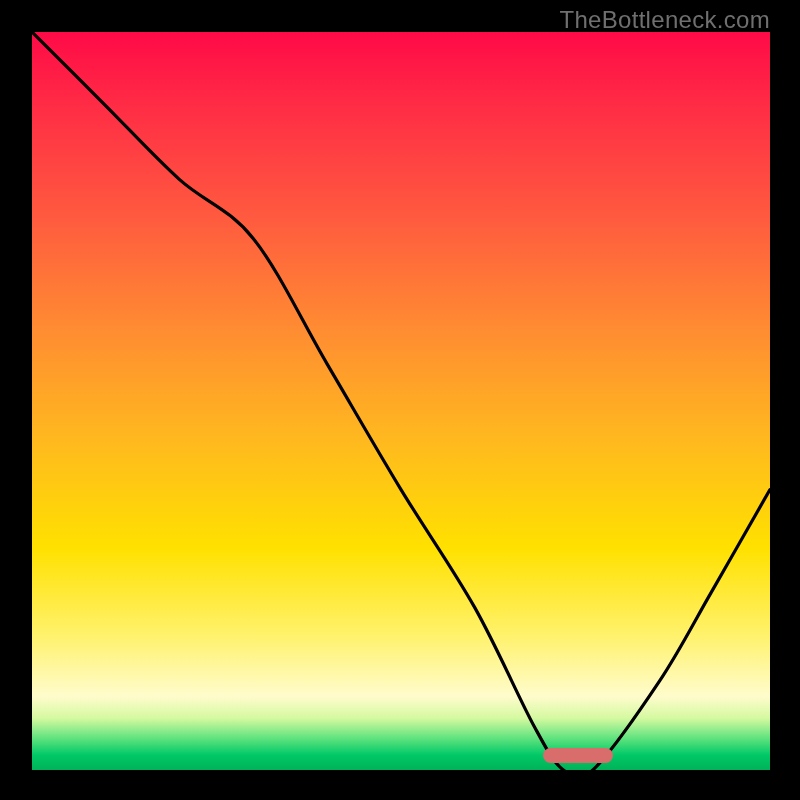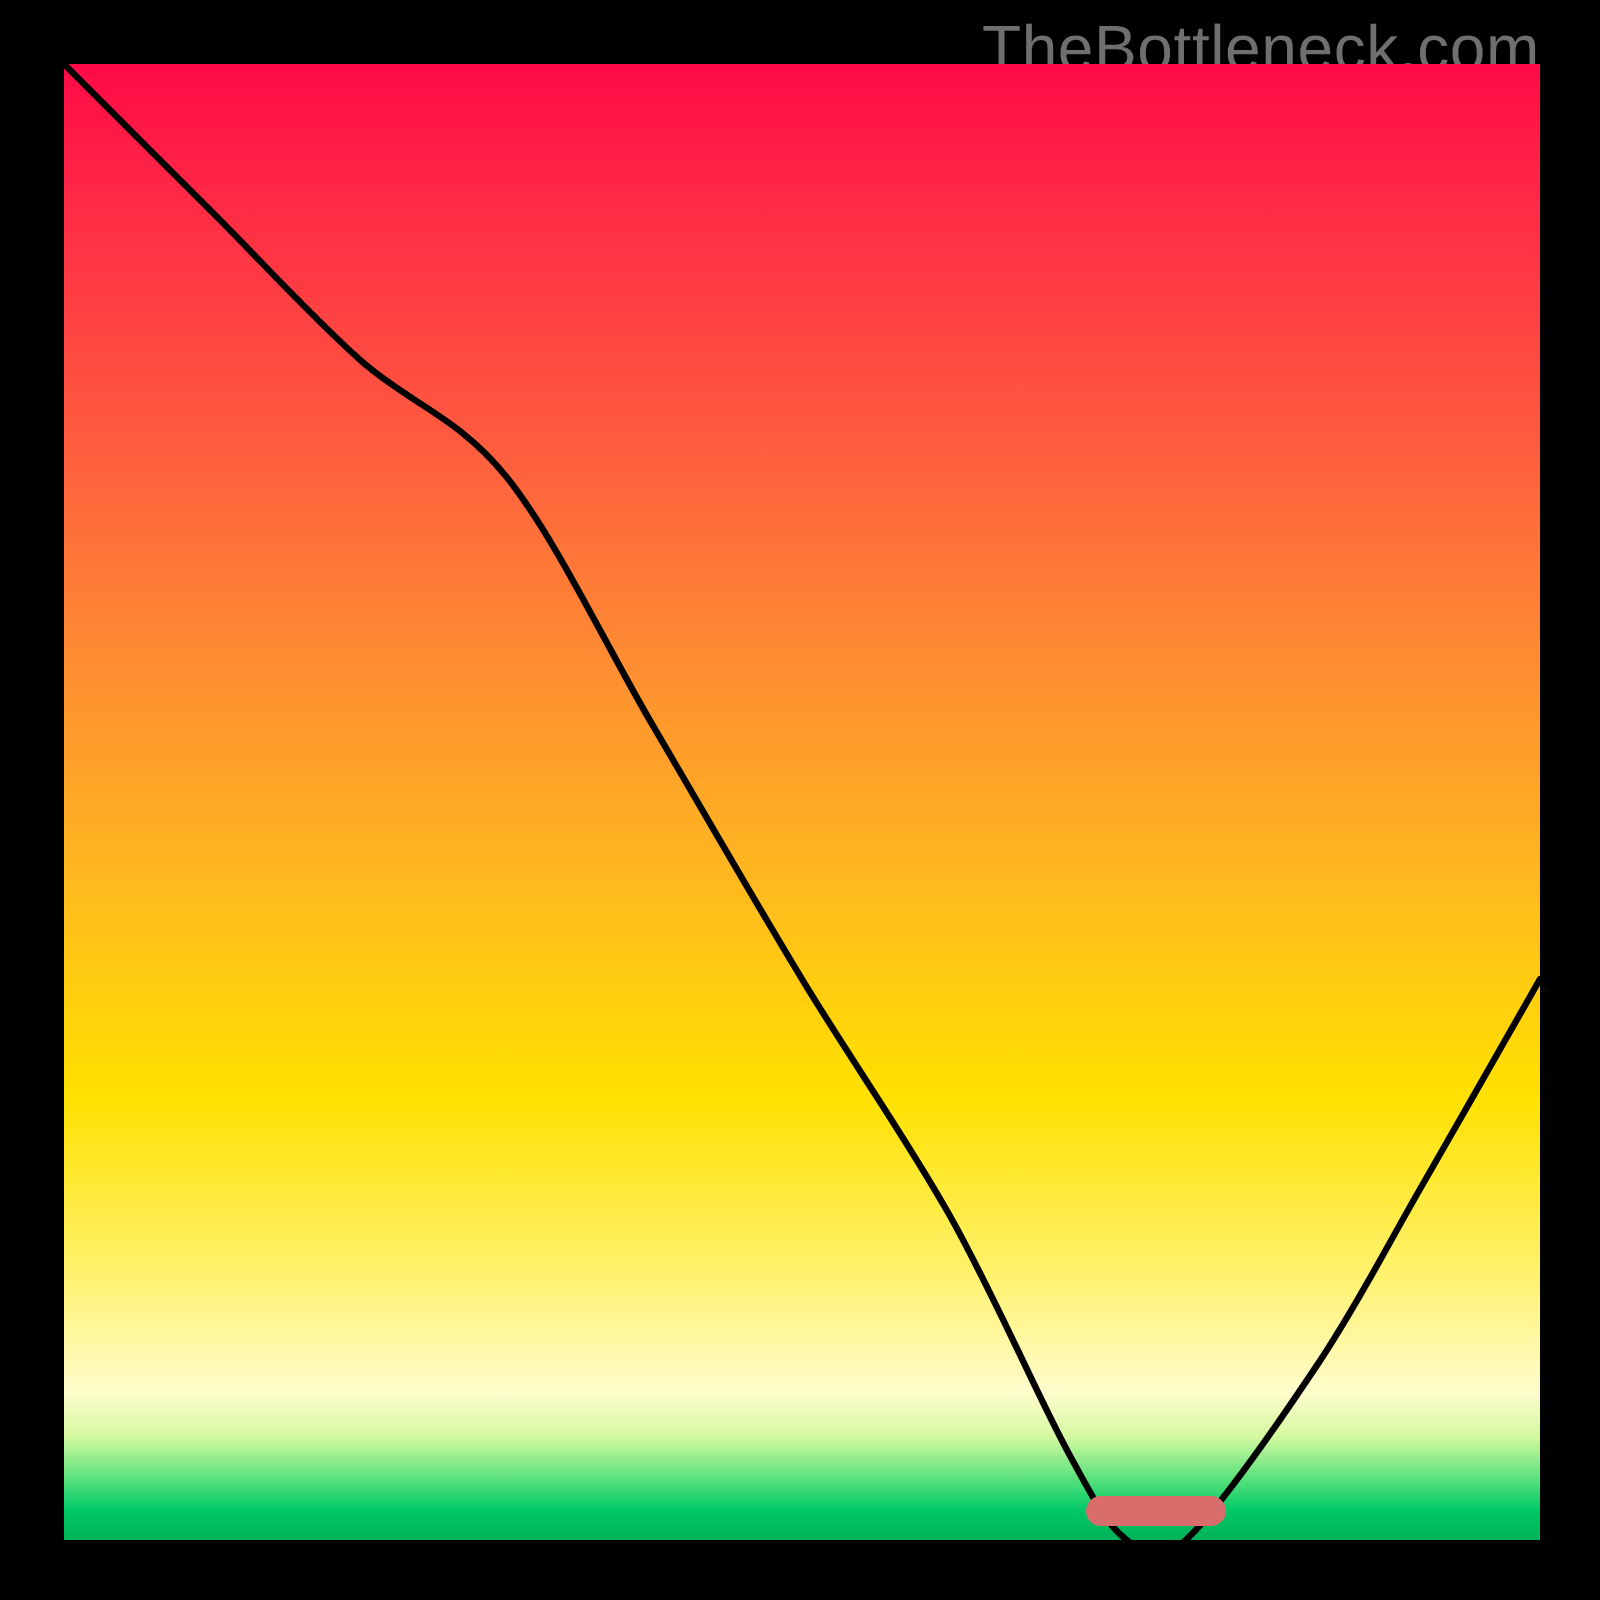--- a/index.html
+++ b/index.html
@@ -52,23 +52,22 @@
     width: 70px;
     height: 15px;
     background: #d96d6b;
     border-radius: 999px;
   }
   .watermark {
     position: absolute;
     top: 6px;
     right: 30px;
     color: #6f6f6f;
-    font-size: 32px;
+    font-size: 24px;
     letter-spacing: 0.3px;
-    text-decoration: underline;
   }
 </style>
 </head>
 <body>
 
 <div class="watermark">TheBottleneck.com</div>
 
 <div class="frame">
   <div class="gradient"></div>
 

